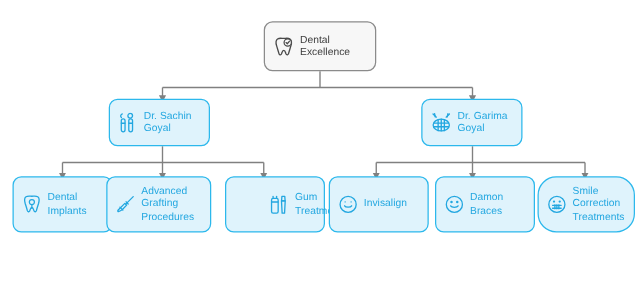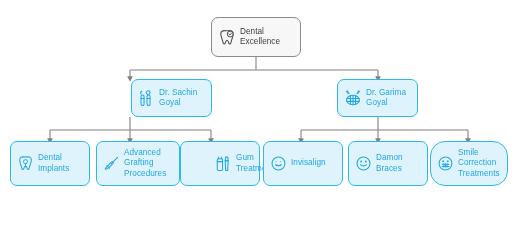--- a/index.html
+++ b/index.html
@@ -109,21 +109,21 @@
                  C7.6,12.6 7.4,14.8 6.9,16 C6.4,17.1 5,16.8 4.7,15.6 C4,13 3.3,11 2.6,8.6
                  C1.8,6 1.8,3.5 3.4,2.4 Z" fill="none" stroke="#4a4a4a" stroke-width="1.2" stroke-linejoin="round"></path>
         <circle cx="12.6" cy="5.6" r="3.3" fill="#f7f7f7" stroke="#4a4a4a" stroke-width="1.1"></circle>
         <path d="M11.1,5.6 L12.2,6.7 L14.2,4.4" fill="none" stroke="#4a4a4a" stroke-width="1.1" stroke-linecap="round" stroke-linejoin="round"></path>
       </svg>
     </span>
     <span class="node-label">Dental
 Excellence</span>
   </div>
 
-  <div class="node cyan" style="left:87px; top:79px; width:81px; height:38px;margin-left:44px;">
+  <div class="node cyan" style="left:87px; top:79px; width:81px; height:38px;">
     <span class="node-icon">
       <svg width="15" height="17" viewBox="0 0 17 19" xmlns="http://www.w3.org/2000/svg">
         <g fill="none" stroke="#23a7e0" stroke-width="1.2" stroke-linecap="round">
           <path d="M3.2,1.2 C1.6,1.9 1.3,3.4 2.4,4.4"></path>
           <circle cx="10.4" cy="2.8" r="2.1"></circle>
           <path d="M2.3,7.3 C2.3,6.3 3.1,5.6 4,5.6 C4.9,5.6 5.7,6.3 5.7,7.3
                    L5.7,15.6 C5.7,16.7 4.9,17.5 4,17.5 C3.1,17.5 2.3,16.7 2.3,15.6 Z"></path>
           <path d="M9.1,7.3 C9.1,6.3 9.9,5.6 10.8,5.6 C11.7,5.6 12.5,6.3 12.5,7.3
                    L12.5,15.6 C12.5,16.7 11.7,17.5 10.8,17.5 C9.9,17.5 9.1,16.7 9.1,15.6 Z"></path>
           <path d="M2.4,9.6 L5.6,9.6"></path>
@@ -165,21 +165,21 @@
                  C7.2,12.3 7,14.4 6.5,15.5 C6,16.6 4.7,16.3 4.4,15.2
                  C3.8,12.7 3.1,10.8 2.4,8.5 C1.7,6 1.7,3.6 3.2,2.6 Z" fill="none" stroke="#23a7e0" stroke-width="1.2" stroke-linejoin="round"></path>
         <circle cx="8.5" cy="7.4" r="2.3" fill="none" stroke="#23a7e0" stroke-width="1.1"></circle>
         <path d="M8.5,9.7 L8.5,13.2" fill="none" stroke="#23a7e0" stroke-width="1.1" stroke-linecap="round"></path>
       </svg>
     </span>
     <span class="node-label">Dental
 Implants</span>
   </div>
 
-  <div class="node cyan leaf" style="left:96px; top:141px; width:84px; height:45px;">
+  <div class="node cyan leaf" style="left:85px; top:141px; width:84px; height:45px;">
     <span class="node-icon">
       <svg width="15" height="15" viewBox="0 0 17 17" xmlns="http://www.w3.org/2000/svg">
         <g fill="none" stroke="#23a7e0" stroke-width="1.2" stroke-linecap="round" stroke-linejoin="round">
           <path d="M15.4,1.5 L8.6,8.3"></path>
           <path d="M8.9,6.2 L10.8,8.1"></path>
           <path d="M7.8,7.6 L2.0,13.4 C1.2,14.2 1.2,15.2 2.0,15.0
                    C3.0,14.8 4.4,14.2 5.6,13.2 L9.4,9.2 Z"></path>
           <path d="M3.3,11.0 L6.0,13.7"></path>
         </g>
       </svg>

